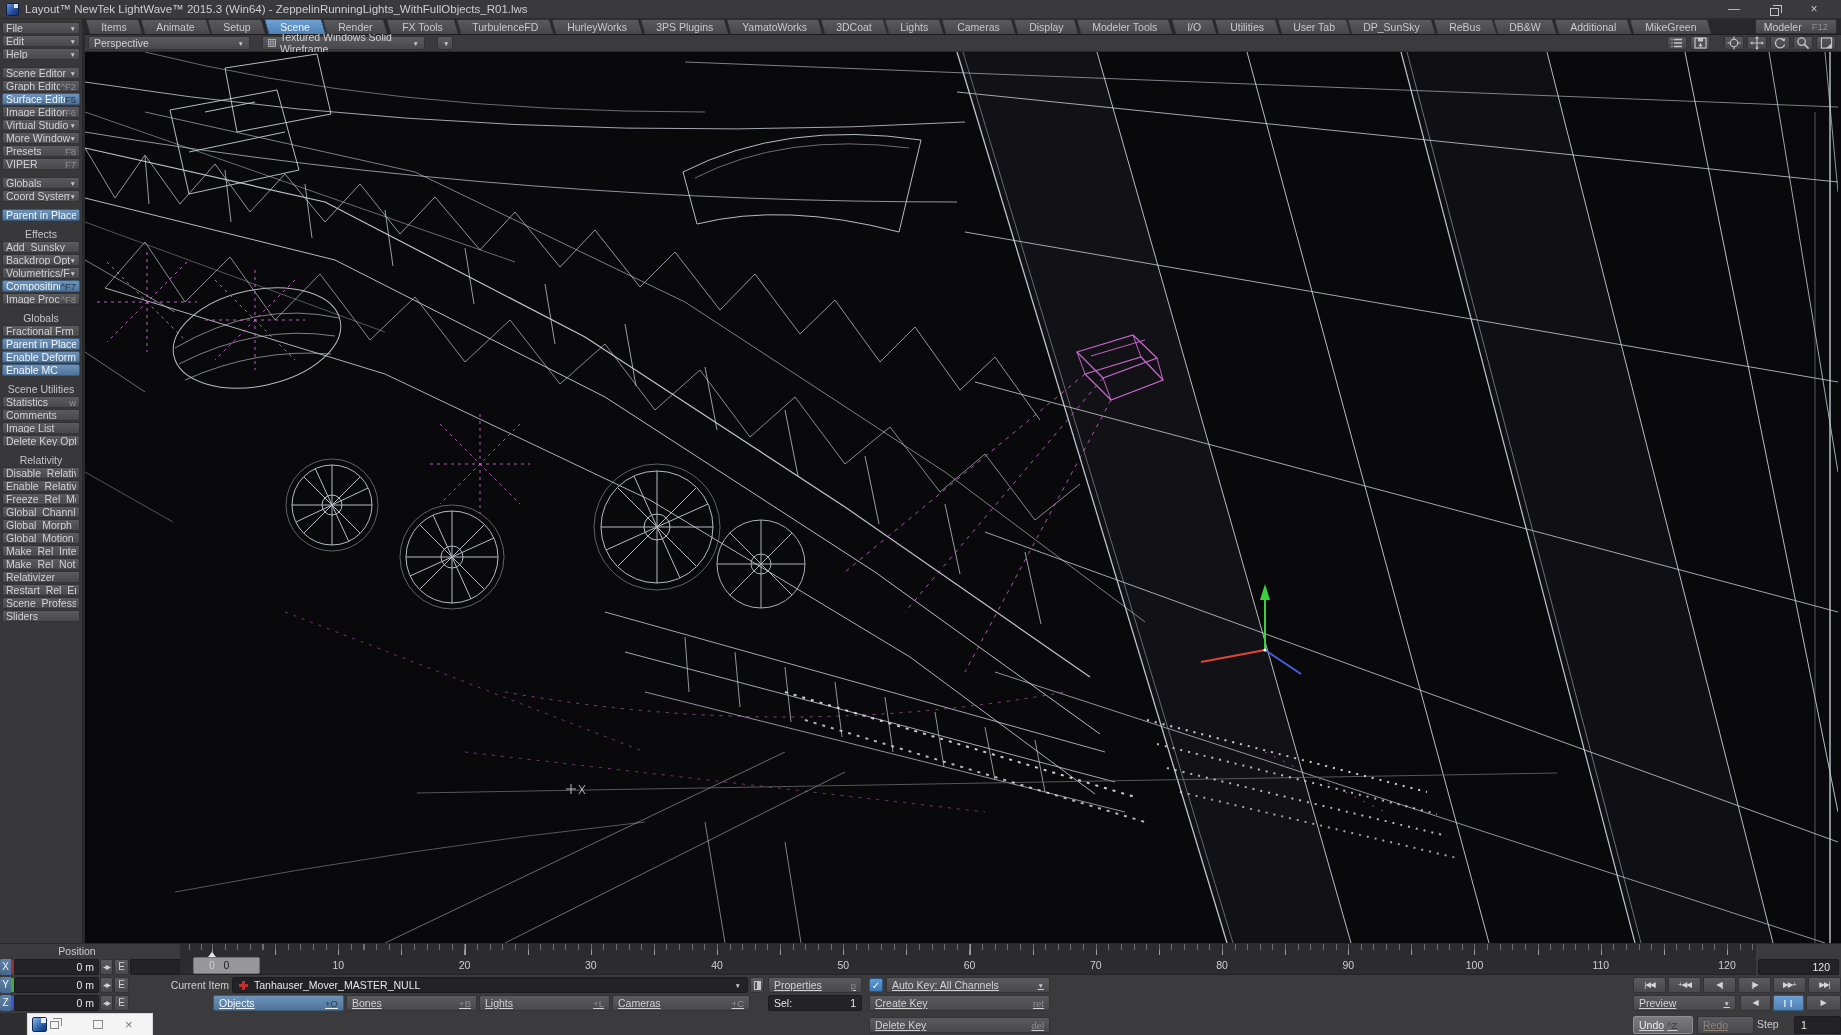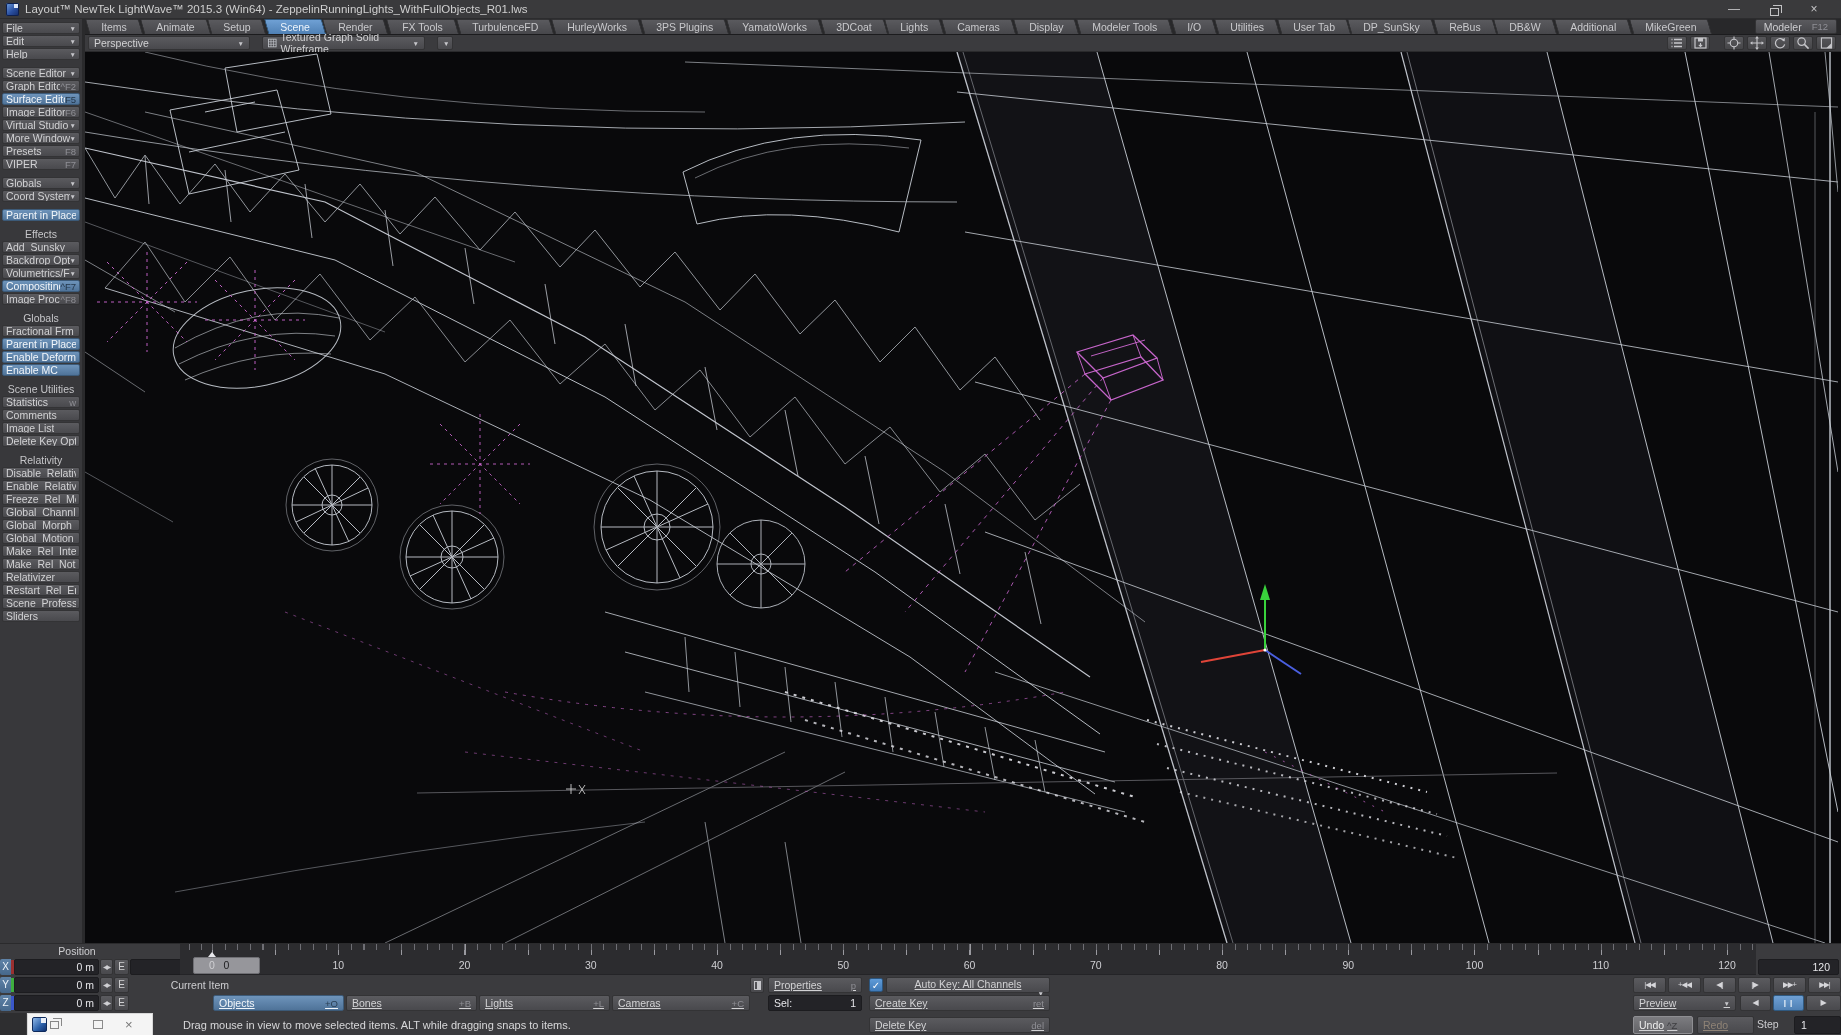--- a/index.html
+++ b/index.html
@@ -116,21 +116,21 @@
   #null-icon::after{content:"";position:absolute;left:3px;top:0;width:3px;height:9px;background:#c03030;}
   #current-item .a{margin-left:auto;font-size:6.5px;color:#c6c6ca;}
   #panel-toggle{position:absolute;left:750px;top:33px;width:14px;height:16px;background:linear-gradient(#5b5b5f,#49494d);
     border:1px solid #333335;border-radius:2px;display:flex;align-items:center;justify-content:center;}
   #panel-toggle span{display:block;width:7px;height:9px;border:1px solid #c6c6ca;position:relative;}
   #panel-toggle span::after{content:"";position:absolute;right:0;top:0;width:3px;height:7px;background:#c6c6ca;}
   #properties{left:768px;top:33px;width:94px;height:16px;}
   #autokey-check{position:absolute;left:869px;top:34px;width:14px;height:14px;border-radius:2px;
     background:linear-gradient(#5f9bd8,#3f7ab8);border:1px solid #2c567f;color:#fff;font-size:10px;
     text-align:center;line-height:13px;}
-  #autokey{left:886px;top:33px;width:164px;height:16px;flex-direction:column;}
+  #autokey{left:886px;top:33px;width:164px;height:16px;}
   #autokey .a{margin-left:auto;font-size:6.5px;color:#c6c6ca;}
   #transport{position:absolute;left:1633px;top:33px;width:208px;height:16px;display:flex;gap:2px;}
   .tbtn{flex:1;background:linear-gradient(#5b5b5f,#49494d);border:1px solid #333335;border-radius:2px;
     color:#d6d6da;font-size:7.5px;text-align:center;line-height:14px;letter-spacing:-1px;white-space:nowrap;overflow:hidden;}
 
   .cat{top:51px;height:16px;}
   #sel{position:absolute;left:768px;top:51px;width:94px;height:16px;display:flex;padding:0 5px;line-height:14px;text-align:right;}
   #sel .v{margin-left:auto;}
   #create-key{left:869px;top:51px;width:181px;height:16px;}
   #preview{left:1633px;top:51px;width:103px;height:16px;gap:16px;}
@@ -417,21 +417,21 @@
     <div id="vptoolbar">
       <div class="vp-drop" id="view-mode-btn">
         <span>Perspective</span>
         <span class="a">▼</span>
       </div>
       <div class="vp-drop" id="shading-btn">
         <svg width="10" height="10" viewBox="0 0 10 10">
           <rect x="0.5" y="0.5" width="9" height="9" fill="none" stroke="#bfc3c8" stroke-width="1"></rect>
           <path d="M0.5 3.5h9 M0.5 6.5h9 M3.5 0.5v9 M6.5 0.5v9" stroke="#bfc3c8" stroke-width="0.8"></path>
         </svg>
-        <span>Textured Graph Solid Wireframe</span>
+        <span>Textured Windows Solid Wireframe</span>
         <span class="a">▼</span>
       </div>
       <div class="vp-drop" id="mini-drop">
         <span class="a" style="margin:0 auto;">▼</span>
       </div>
 
       <div id="vp-icons">
         <div class="vpi">
           <svg width="14" height="12" viewBox="0 0 14 12">
               <path d="M4 2.5h8 M4 6h8 M4 9.5h8 M1.5 2.5h1 M1.5 6h1 M1.5 9.5h1" stroke="#c6c6ca" stroke-width="1.4" fill="none"></path>
@@ -647,20 +647,25 @@
       <div class="tlab" style="left: 915.75px;">70</div>
       <div class="tlab" style="left: 1042px;">80</div>
       <div class="tlab" style="left: 1168.25px;">90</div>
       <div class="tlab" style="left: 1294.5px;">100</div>
       <div class="tlab" style="left: 1420.75px;">110</div>
       <div class="tlab" style="left: 1547px;">120</div>
     </div>
   <div id="end-field" class="field">120</div>
 
   <div id="current-item-label">Current Item</div>
+  <div id="current-item" class="field">
+    <span id="null-icon"></span>
+    <span>Tanhauser_Mover_MASTER_NULL</span>
+    <span class="a">▼</span>
+  </div>
   <div id="panel-toggle">
       <span></span>
     </div>
 
   <div id="properties" class="btn">
     <span>Properties</span>
     <span class="s">p</span>
   </div>
   <div id="autokey-check">✓</div>
   <div id="autokey" class="btn">
@@ -710,21 +715,20 @@
   <div class="playbtn" id="play-pause" style="left:1773px;width:31px;">| |</div>
   <div class="playbtn" id="play-fwd" style="left:1806px;width:35px;">▶</div>
 
   <div id="grip"></div>
   <div id="float-window">
     <div id="fw-app"></div>
     <div id="fw-restore"></div>
     <div id="fw-max"></div>
     <div id="fw-close">×</div>
   </div>
-  <div id="status-text">Drag mouse in view to move selected items. ALT while dragging snaps to items.</div>
 
   <div id="delete-key" class="btn">
     <span>Delete Key</span>
     <span class="s">del</span>
   </div>
   <div id="undo" class="btn">
     <span style="color:#eee;">Undo</span>
     <span class="s">^Z</span>
   </div>
   <div id="redo" class="btn">Redo</div>

